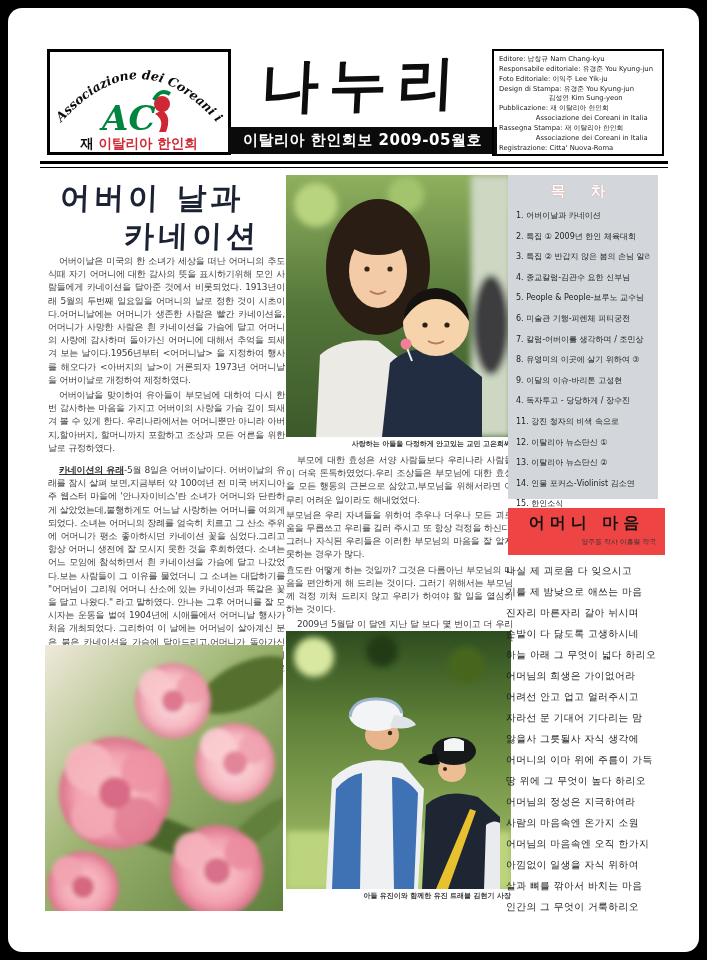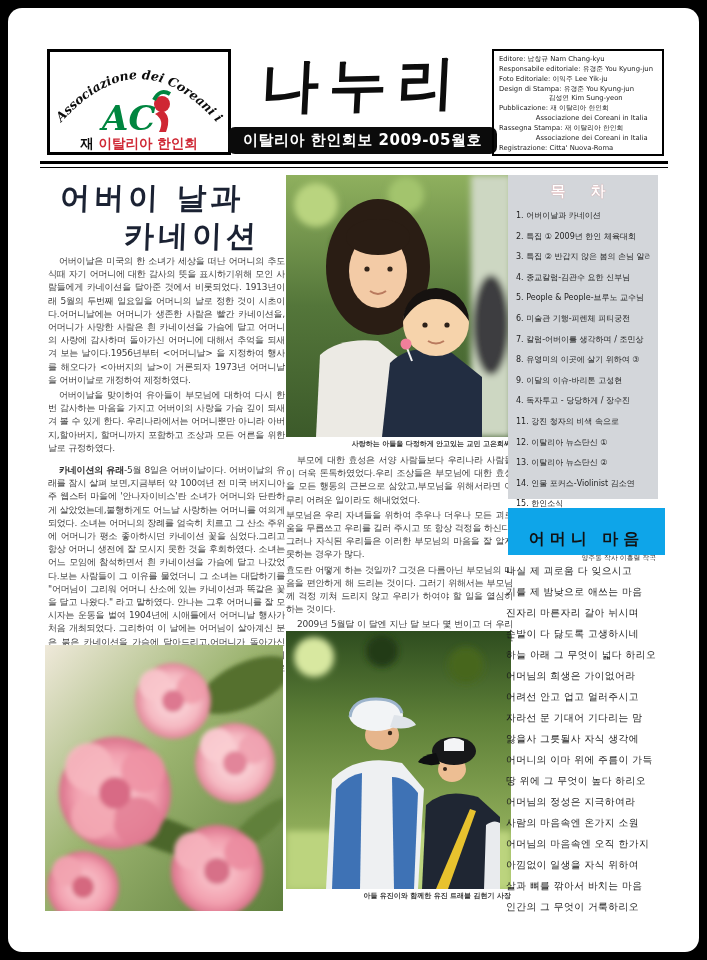--- a/index.html
+++ b/index.html
@@ -12,53 +12,53 @@
     background:#fff;border-radius:14px;overflow:hidden;
   }
   .abs{position:absolute;}
 
   
   .logo-box{left:39px;top:41px;width:184px;height:106px;border:3px solid #000;background:#fff;box-sizing:border-box;}
   .masthead{left:224px;top:34px;width:262px;height:86px;display:flex;align-items:center;justify-content:center;
     font-family:"DejaVu Serif",serif;font-weight:bold;font-size:58px;letter-spacing:10px;color:#0d0d0d;
     transform:rotate(-1.2deg) skewX(-4deg);}
   .issue-bar{left:220px;top:119px;width:269px;height:27px;background:#0b0b0b;color:#fff;
-    display:flex;align-items:center;justify-content:center;font-weight:bold;font-size:15px;letter-spacing:0.5px;border-radius:7px;}
+    display:flex;align-items:center;justify-content:center;font-weight:bold;font-size:15px;letter-spacing:0.5px;}
   .colophon{left:484px;top:41px;width:172px;height:107px;border:2px solid #000;box-sizing:border-box;
     padding:4px 5px;font-size:6.8px;line-height:1.45;color:#222;}
   .colo-line{white-space:pre;}
 
   .rule-thick{left:32px;top:153px;width:628px;height:3px;background:#000;}
   .rule-thin{left:32px;top:159px;width:628px;height:1px;background:#000;}
 
   
   .art-title{font-family:"DejaVu Serif",serif;color:#1b2233;font-size:30px;letter-spacing:4px;font-weight:bold;
     transform:skewX(-2deg);}
   .art-title1{left:52px;top:170px;}
   .art-title2{left:116px;top:208px;}
 
   .body-text{font-size:9px;line-height:13.2px;color:#3c3c3c;text-align:justify;letter-spacing:-0.2px;}
   .left-text{left:40px;top:247px;width:237px;}
   .mid-text{left:278px;top:446px;width:227px;}
   .para{margin:0 0 2px 0;}
   .indent{text-indent:11px;}
   .gap-top{margin-top:9px;}
-  .lead-bold{font-weight:bold;color:#2d2d2d;}
+  .lead-bold{font-weight:bold;color:#2d2d2d;text-decoration:underline;}
 
   .photo{display:block;}
   .caption{font-size:7px;font-weight:bold;color:#3a3a3a;text-align:right;padding-right:4px;}
 
   
   .toc{left:500px;top:167px;width:150px;height:324px;background:#d3d6da;box-sizing:border-box;padding:7px 8px 0 8px;}
   .toc-title{color:#fff;font-weight:bold;font-size:15px;letter-spacing:10px;text-align:center;
     text-shadow:0 0 1px #c76a6a;margin-bottom:9px;}
   .toc-item{font-size:8px;color:#1e1e1e;margin-bottom:9.6px;white-space:nowrap;overflow:hidden;}
 
   
-  .poem-header{left:500px;top:500px;width:157px;height:47px;background:#0ea5e9;box-sizing:border-box;padding-top:21px;}
+  .poem-header{left:500px;top:500px;width:157px;height:47px;background:#ef4444;box-sizing:border-box;padding-top:5px;}
   .poem-title{text-align:center;font-weight:bold;font-size:16px;letter-spacing:5px;color:#111;}
   .poem-byline{text-align:right;font-size:6.8px;color:#333;padding:3px 9px 0 0;font-weight:normal;}
   .poem-lines{left:498px;top:558px;width:163px;}
   .poem-line{font-family:"DejaVu Serif",serif;font-size:9.8px;color:#1c1c1c;line-height:10px;margin-bottom:11px;letter-spacing:0.4px;}
 </style>
 </head>
 <body>
 
 <div class="page">
 

